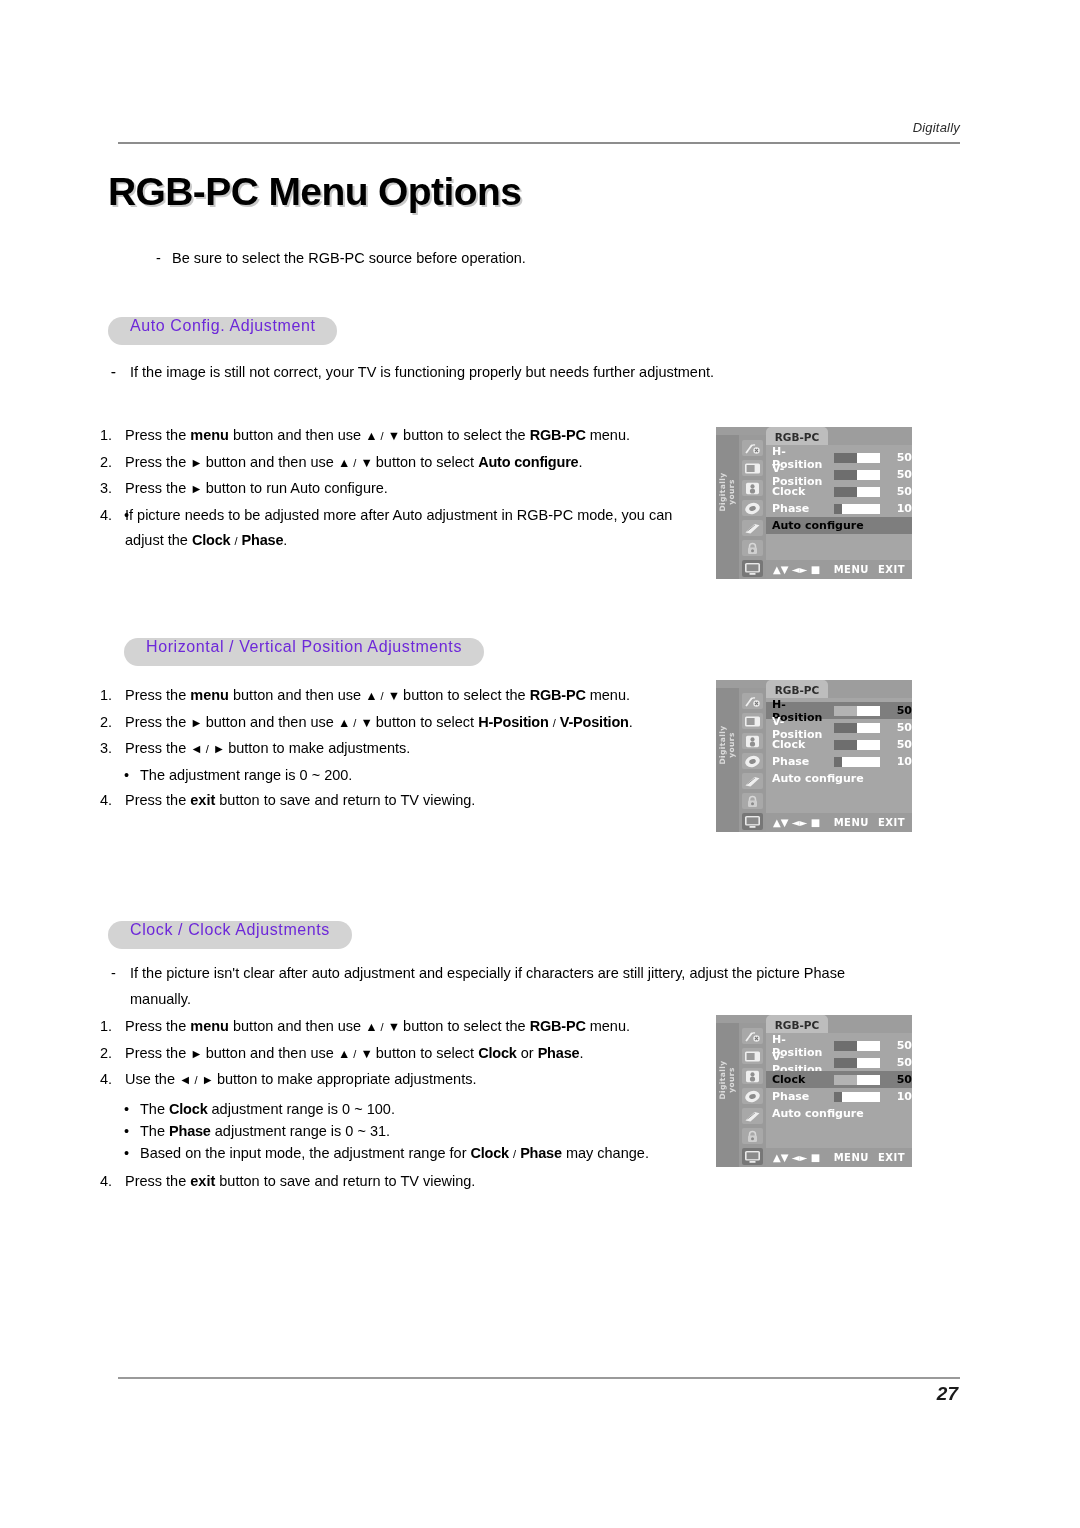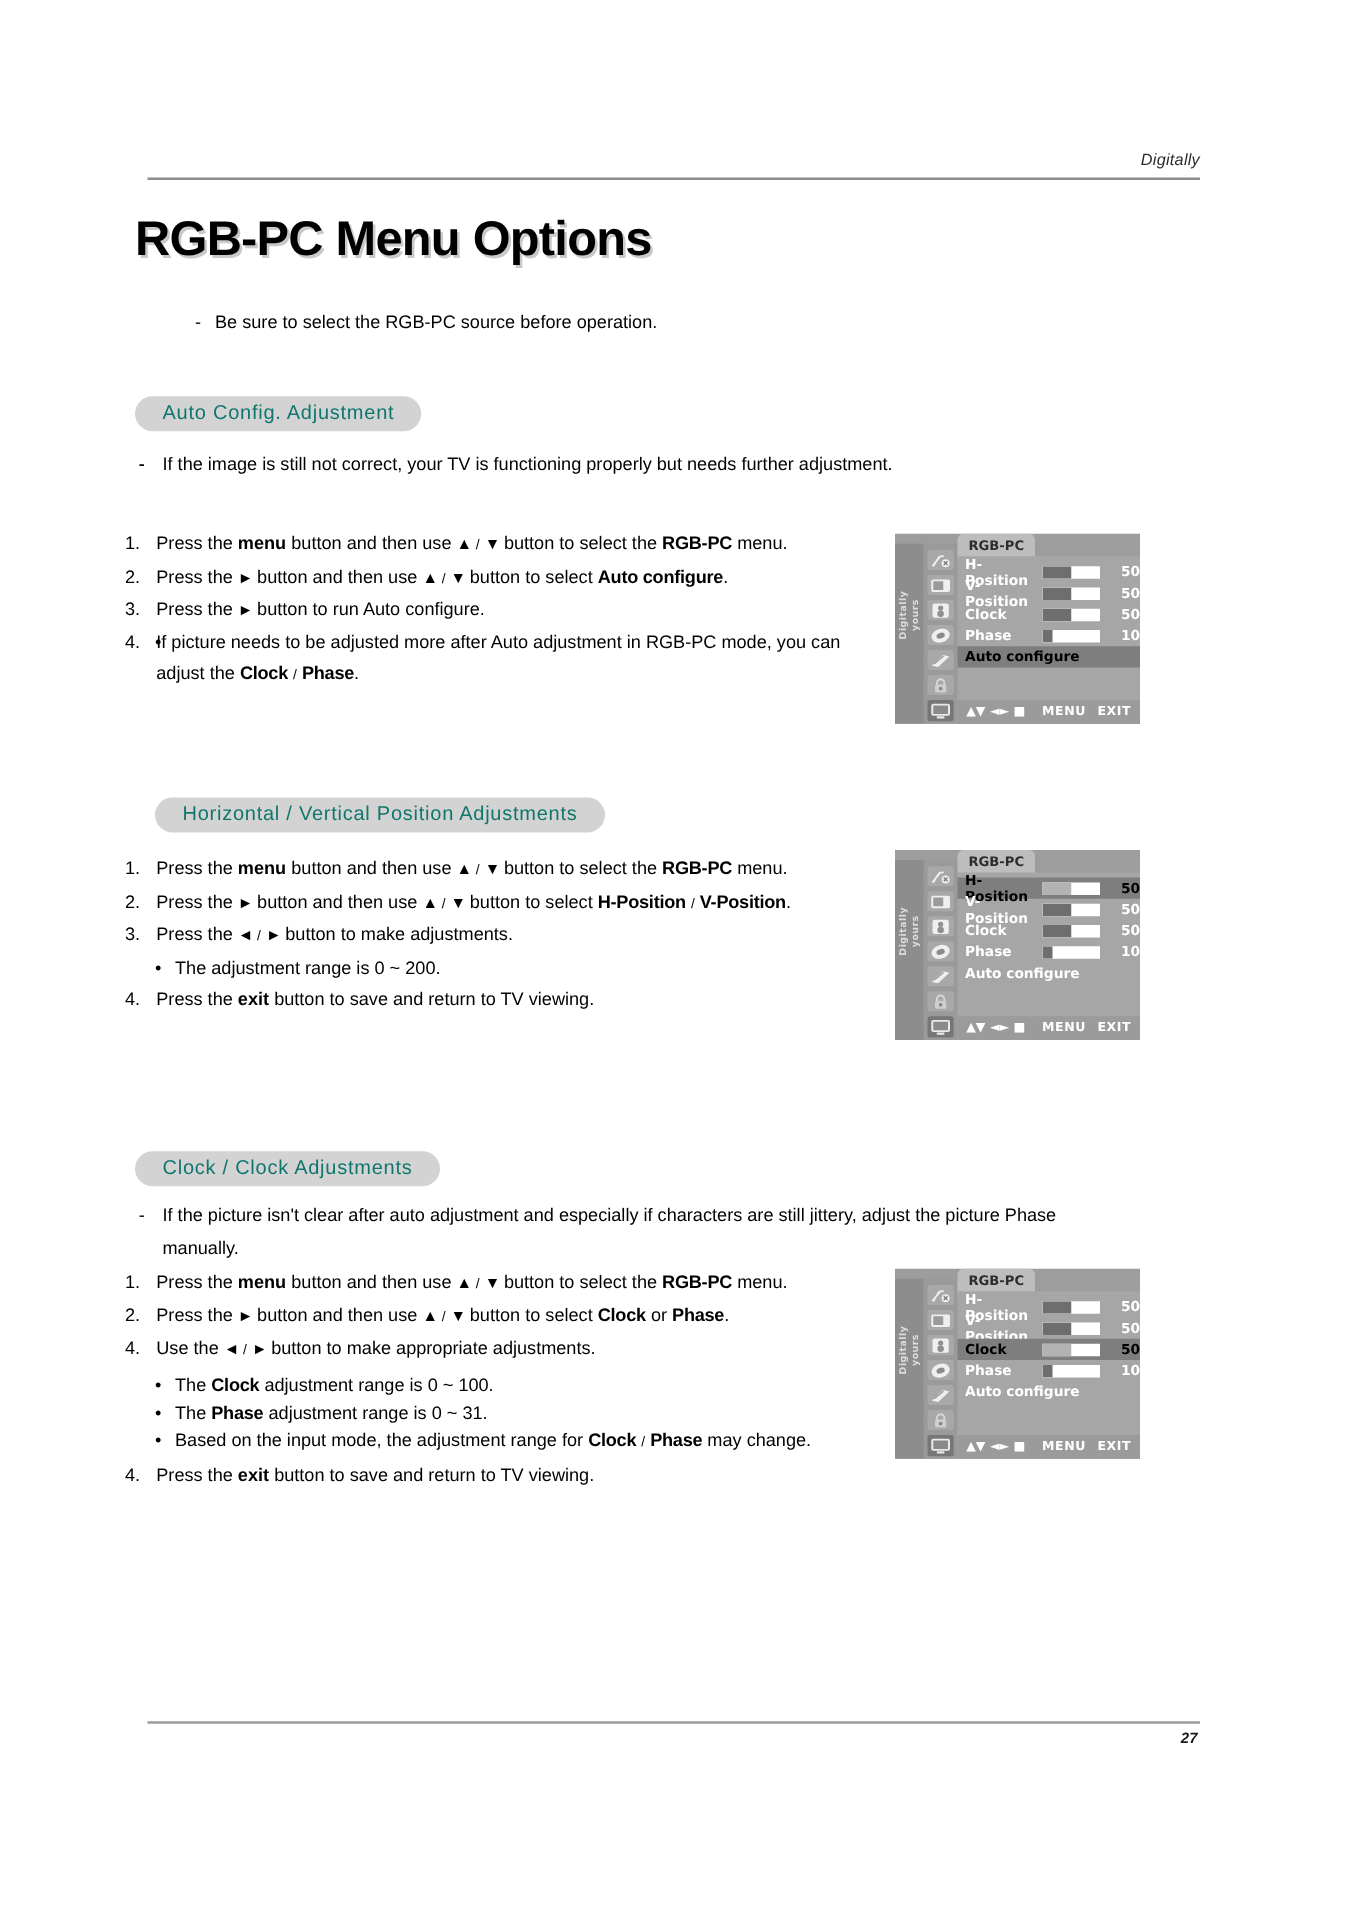--- a/index.html
+++ b/index.html
@@ -31,22 +31,22 @@
   
   .intro{
     position:absolute;left:108px;top:248px;width:700px;
     font-size:14.5px;line-height:20px;margin-left:48px;
   }
   .intro .dash{display:inline-block;width:16px;}
 
   
   .pill{
     position:absolute;height:28px;border-radius:14px;background:#d3d3d3;
-    display:flex;align-items:center;padding:0 22px;box-sizing:border-box;
-    font-size:16px;color:#0f766e;letter-spacing:.6px;white-space:nowrap;
+    display:flex;align-items:flex-start;padding:0 22px;box-sizing:border-box;
+    font-size:16px;color:#6d28d9;letter-spacing:.6px;white-space:nowrap;
   }
 
   
   .block{position:absolute;font-size:14.5px;line-height:25.5px;color:#000;}
   .block .li{position:relative;padding-left:25px;}
   .block .num{position:absolute;left:0;top:0;}
   .block .sub{position:relative;padding-left:40px;}
   .block .sub .bul{position:absolute;left:24px;top:0;}
   .block .dashrow{position:relative;padding-left:22px;}
   .block .dashrow .dsh{position:absolute;left:3px;top:0;}
@@ -119,21 +119,21 @@
     font-size:10px;font-weight:bold;color:#ffffff;
   }
   .navbar .glyphs{letter-spacing:0px;font-size:10px;}
   .navbar .mx{margin-left:auto;padding-right:7px;letter-spacing:.5px;}
   .navbar .mx span{margin-left:9px;}
 
   
   .foot-rule{position:absolute;left:118px;top:1377px;width:842px;height:2px;background:#9a9a9a;}
   .pageno{
     position:absolute;left:0;top:1383px;width:958px;text-align:right;
-    font-size:12px;font-style:italic;font-weight:bold;color:#1a1a1a;
+    font-size:19px;font-style:italic;font-weight:bold;color:#1a1a1a;
   }
 </style>
 </head>
 <body>
 
 <div class="page">
 
   <div class="hdr-label">Digitally</div>
   <div class="hdr-rule"></div>
 

